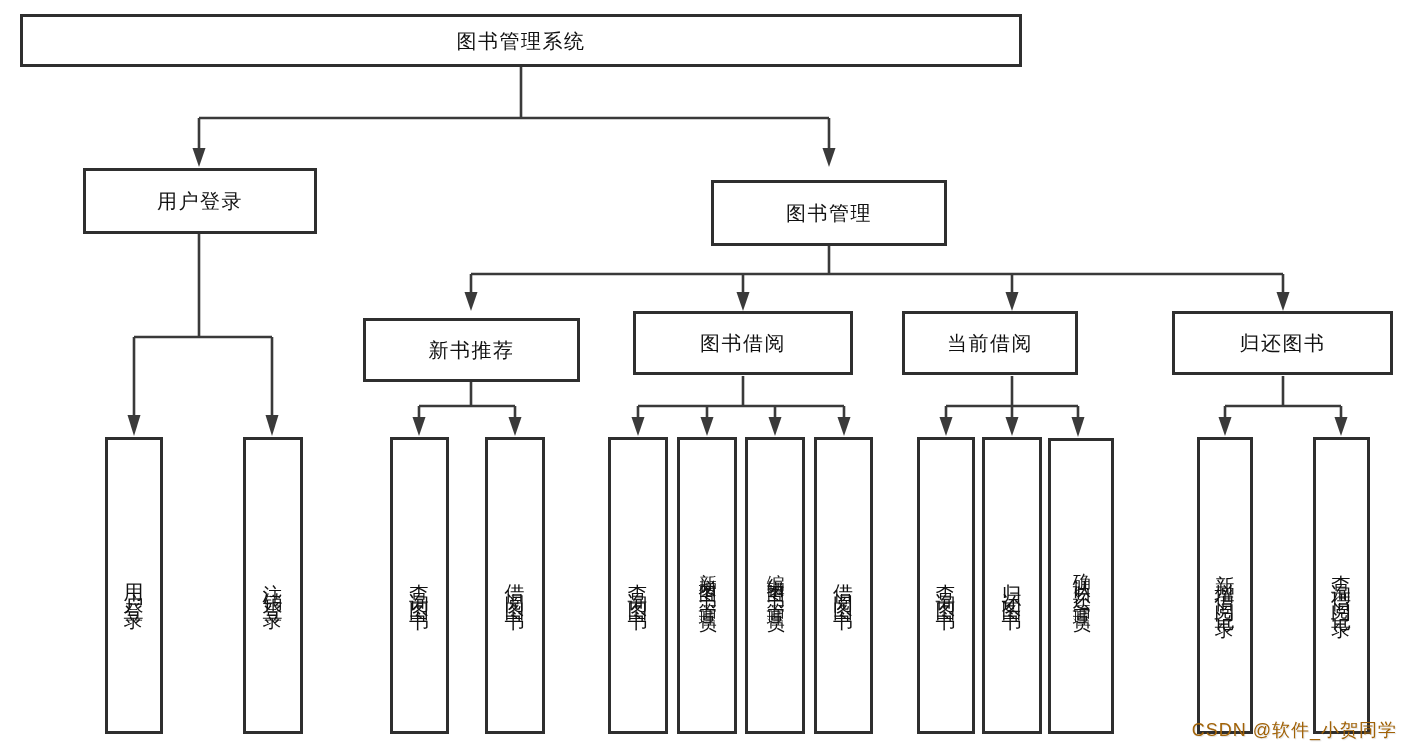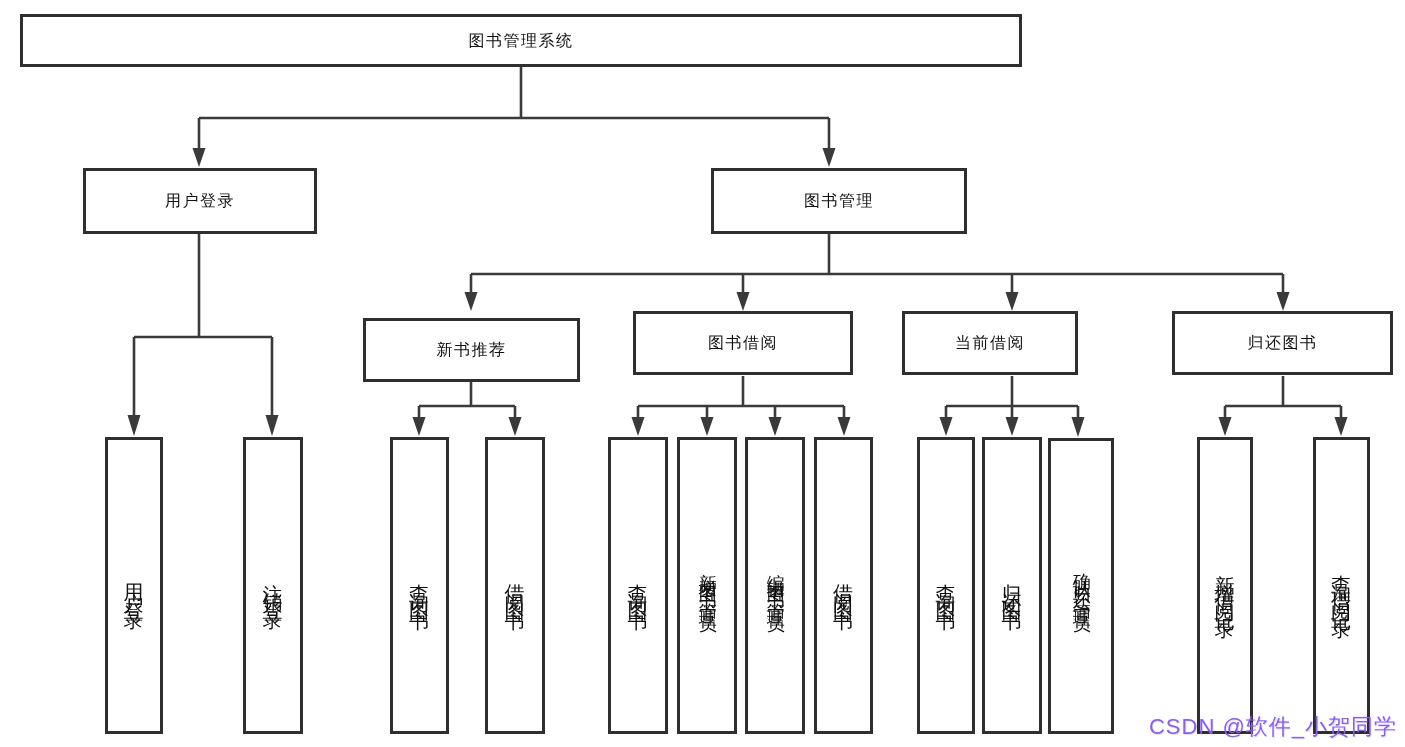--- a/index.html
+++ b/index.html
@@ -9,29 +9,29 @@
     font-family:"Liberation Sans", sans-serif;
     color:#111111;
   }
   #wires { position:absolute; left:0; top:0; width:1405px; height:747px; }
   .node {
     position:absolute; box-sizing:border-box;
     border:3px solid #2f2f2f; background:#ffffff;
     display:flex; align-items:center; justify-content:center;
     text-align:center; line-height:1.2;
   }
-  .h { font-size:16px; letter-spacing:1.5px;text-align:center; }
+  .h { font-size:20px; letter-spacing:1.5px;text-align:center; }
   .v {
     writing-mode:vertical-rl; text-orientation:mixed;
     font-size:20px; letter-spacing:9px;
   }
   .v.small { font-size:18px; letter-spacing:6px; }
   #watermark {
     position:absolute; right:8px; bottom:5px;
-    font-size:22px; color:#8b5cf6; letter-spacing:1px;
+    font-size:18px; color:#a16207; letter-spacing:1px;
     text-shadow:1px 1px 1px rgba(0,0,0,0.12);
     white-space:nowrap;
   }
 </style>
 </head>
 <body>
 
 <div id="stage">
 
   <svg id="wires" viewBox="0 0 1405 747" xmlns="http://www.w3.org/2000/svg">
@@ -74,21 +74,21 @@
     </g>
   </svg>
 
   <div class="node h" style="left:20px;top:14px;width:1002px;height:53px">
     <span>图书管理系统</span>
   </div>
 
   <div class="node h" style="left:83px;top:168px;width:234px;height:66px">
     <span>用户登录</span>
   </div>
-  <div class="node h" style="left:711px;top:168px;width:256px;height:66px">
+  <div class="node h" style="left:711px;top:180px;width:236px;height:66px">
     <span>图书管理</span>
   </div>
 
   <div class="node h" style="left:363px;top:318px;width:217px;height:64px">
     <span>新书推荐</span>
   </div>
   <div class="node h" style="left:633px;top:311px;width:220px;height:64px">
     <span>图书借阅</span>
   </div>
   <div class="node h" style="left:902px;top:311px;width:176px;height:64px">

